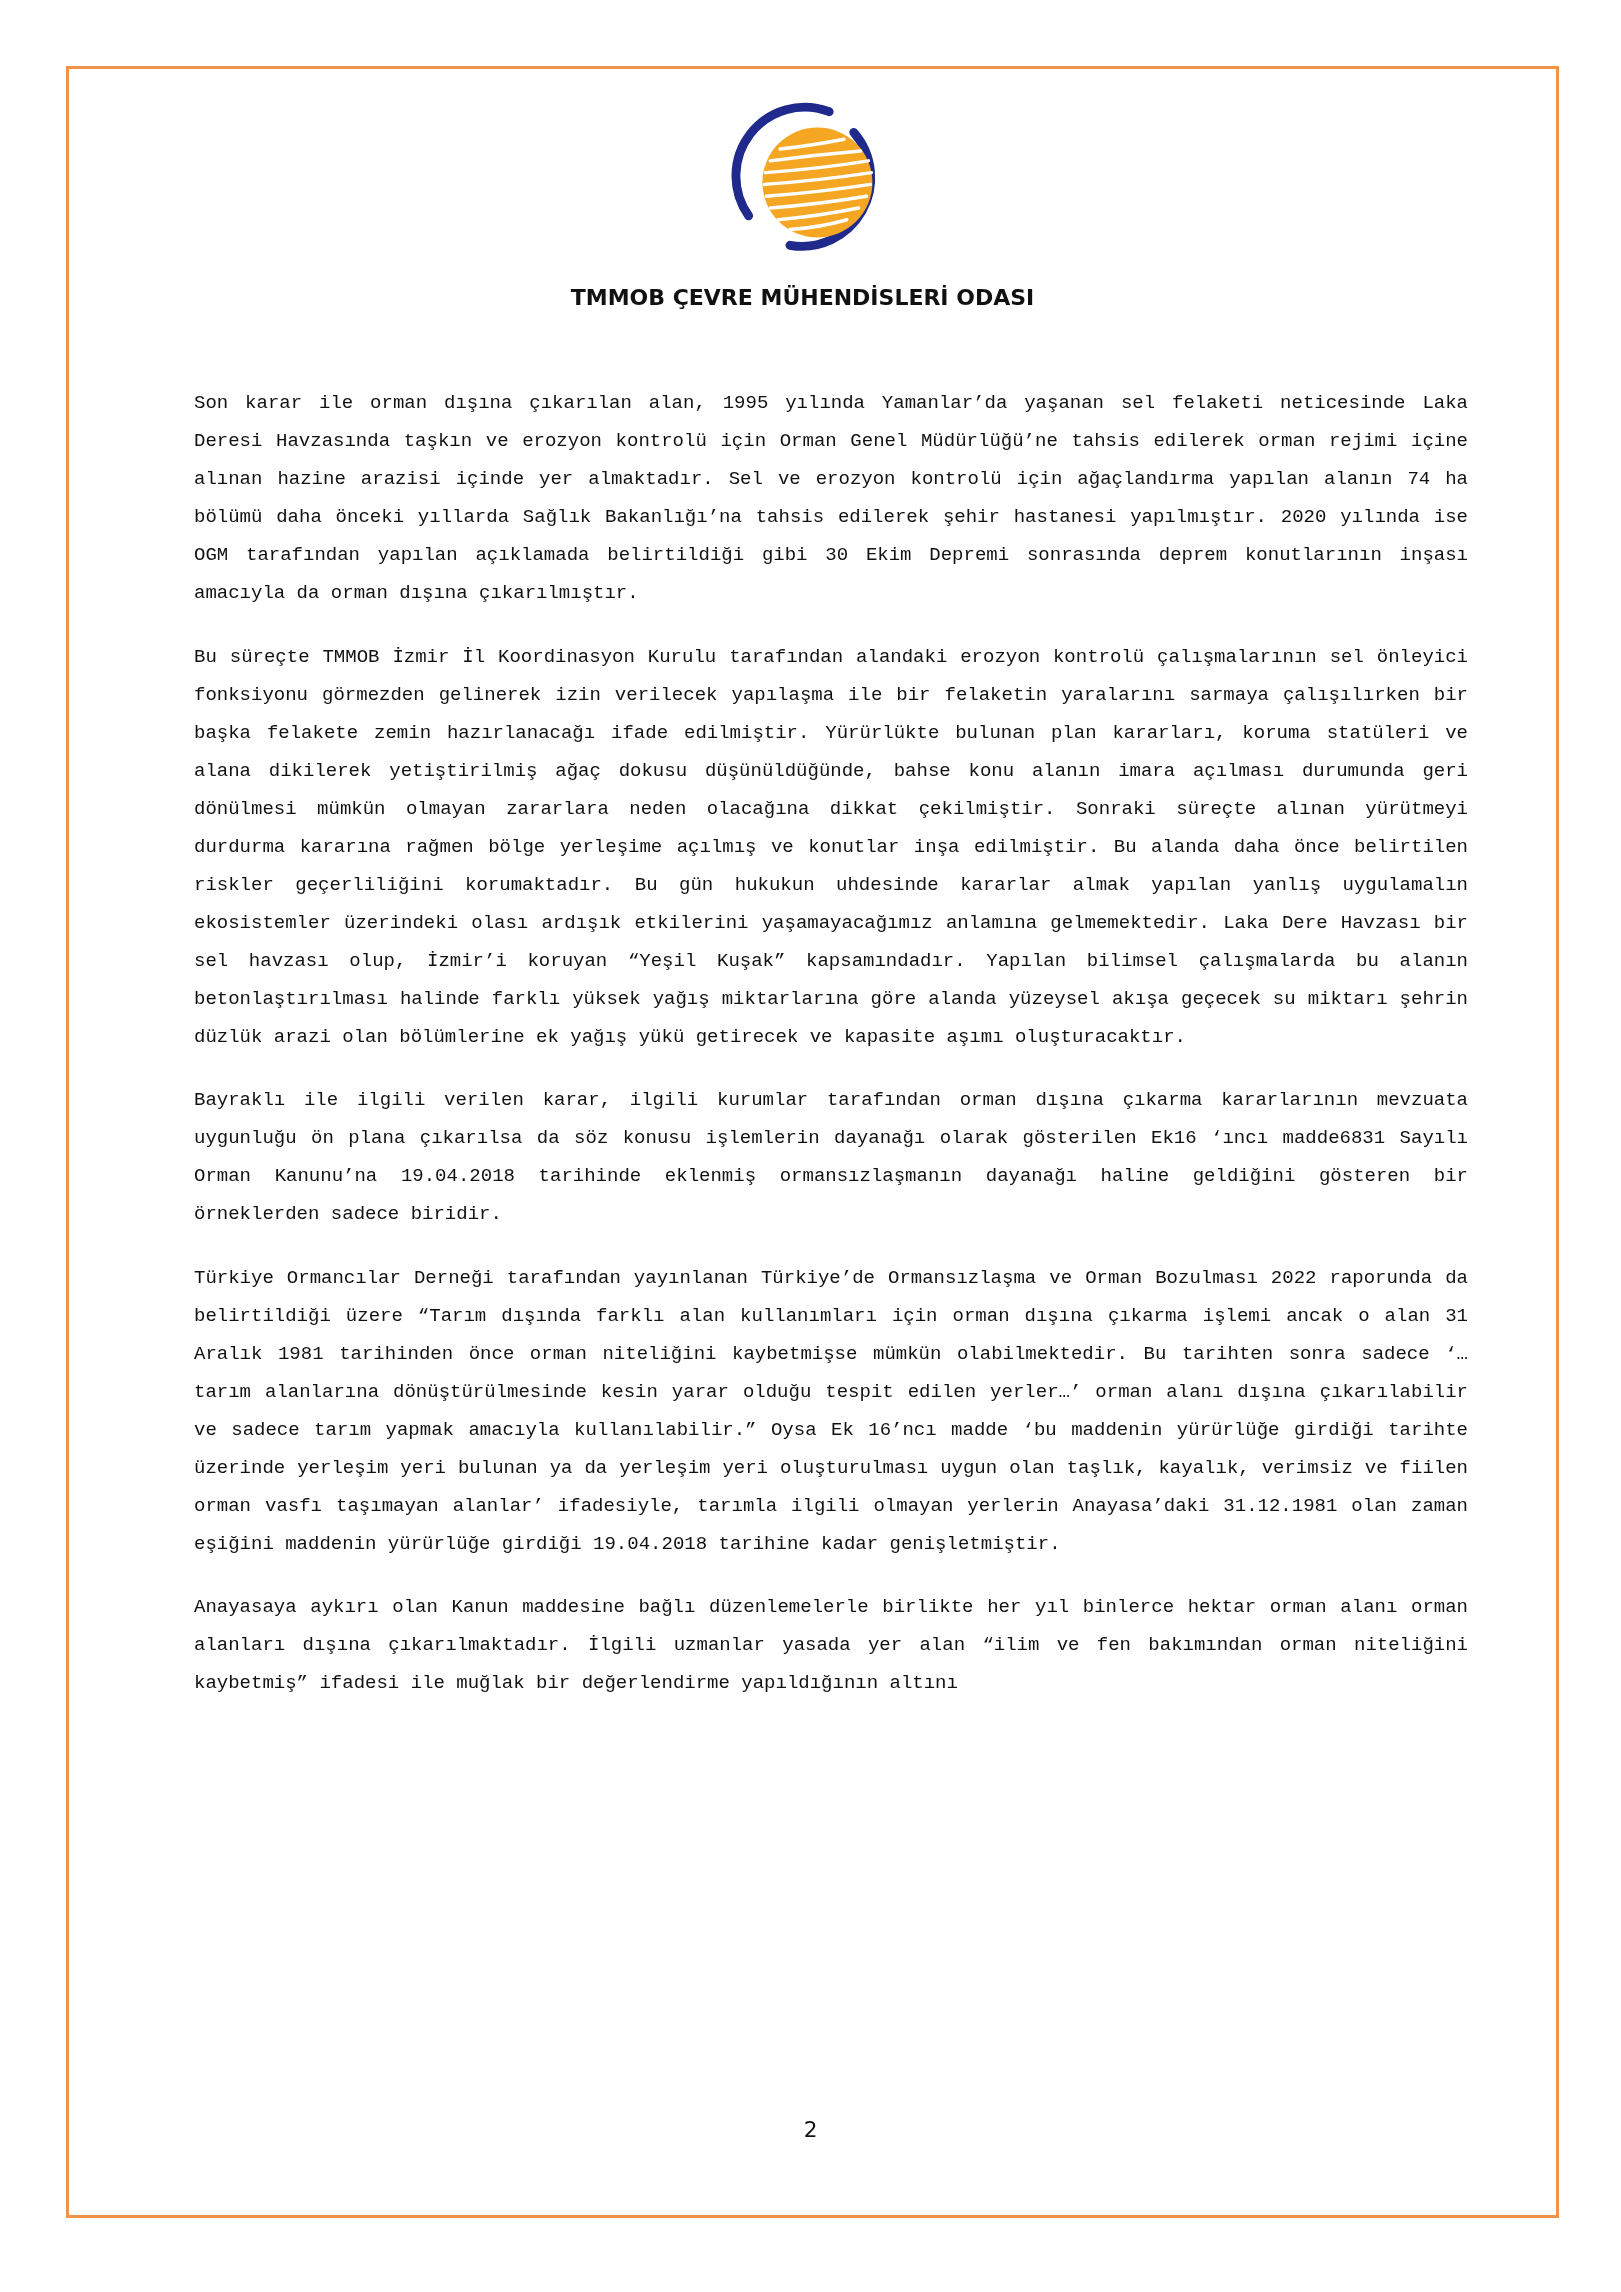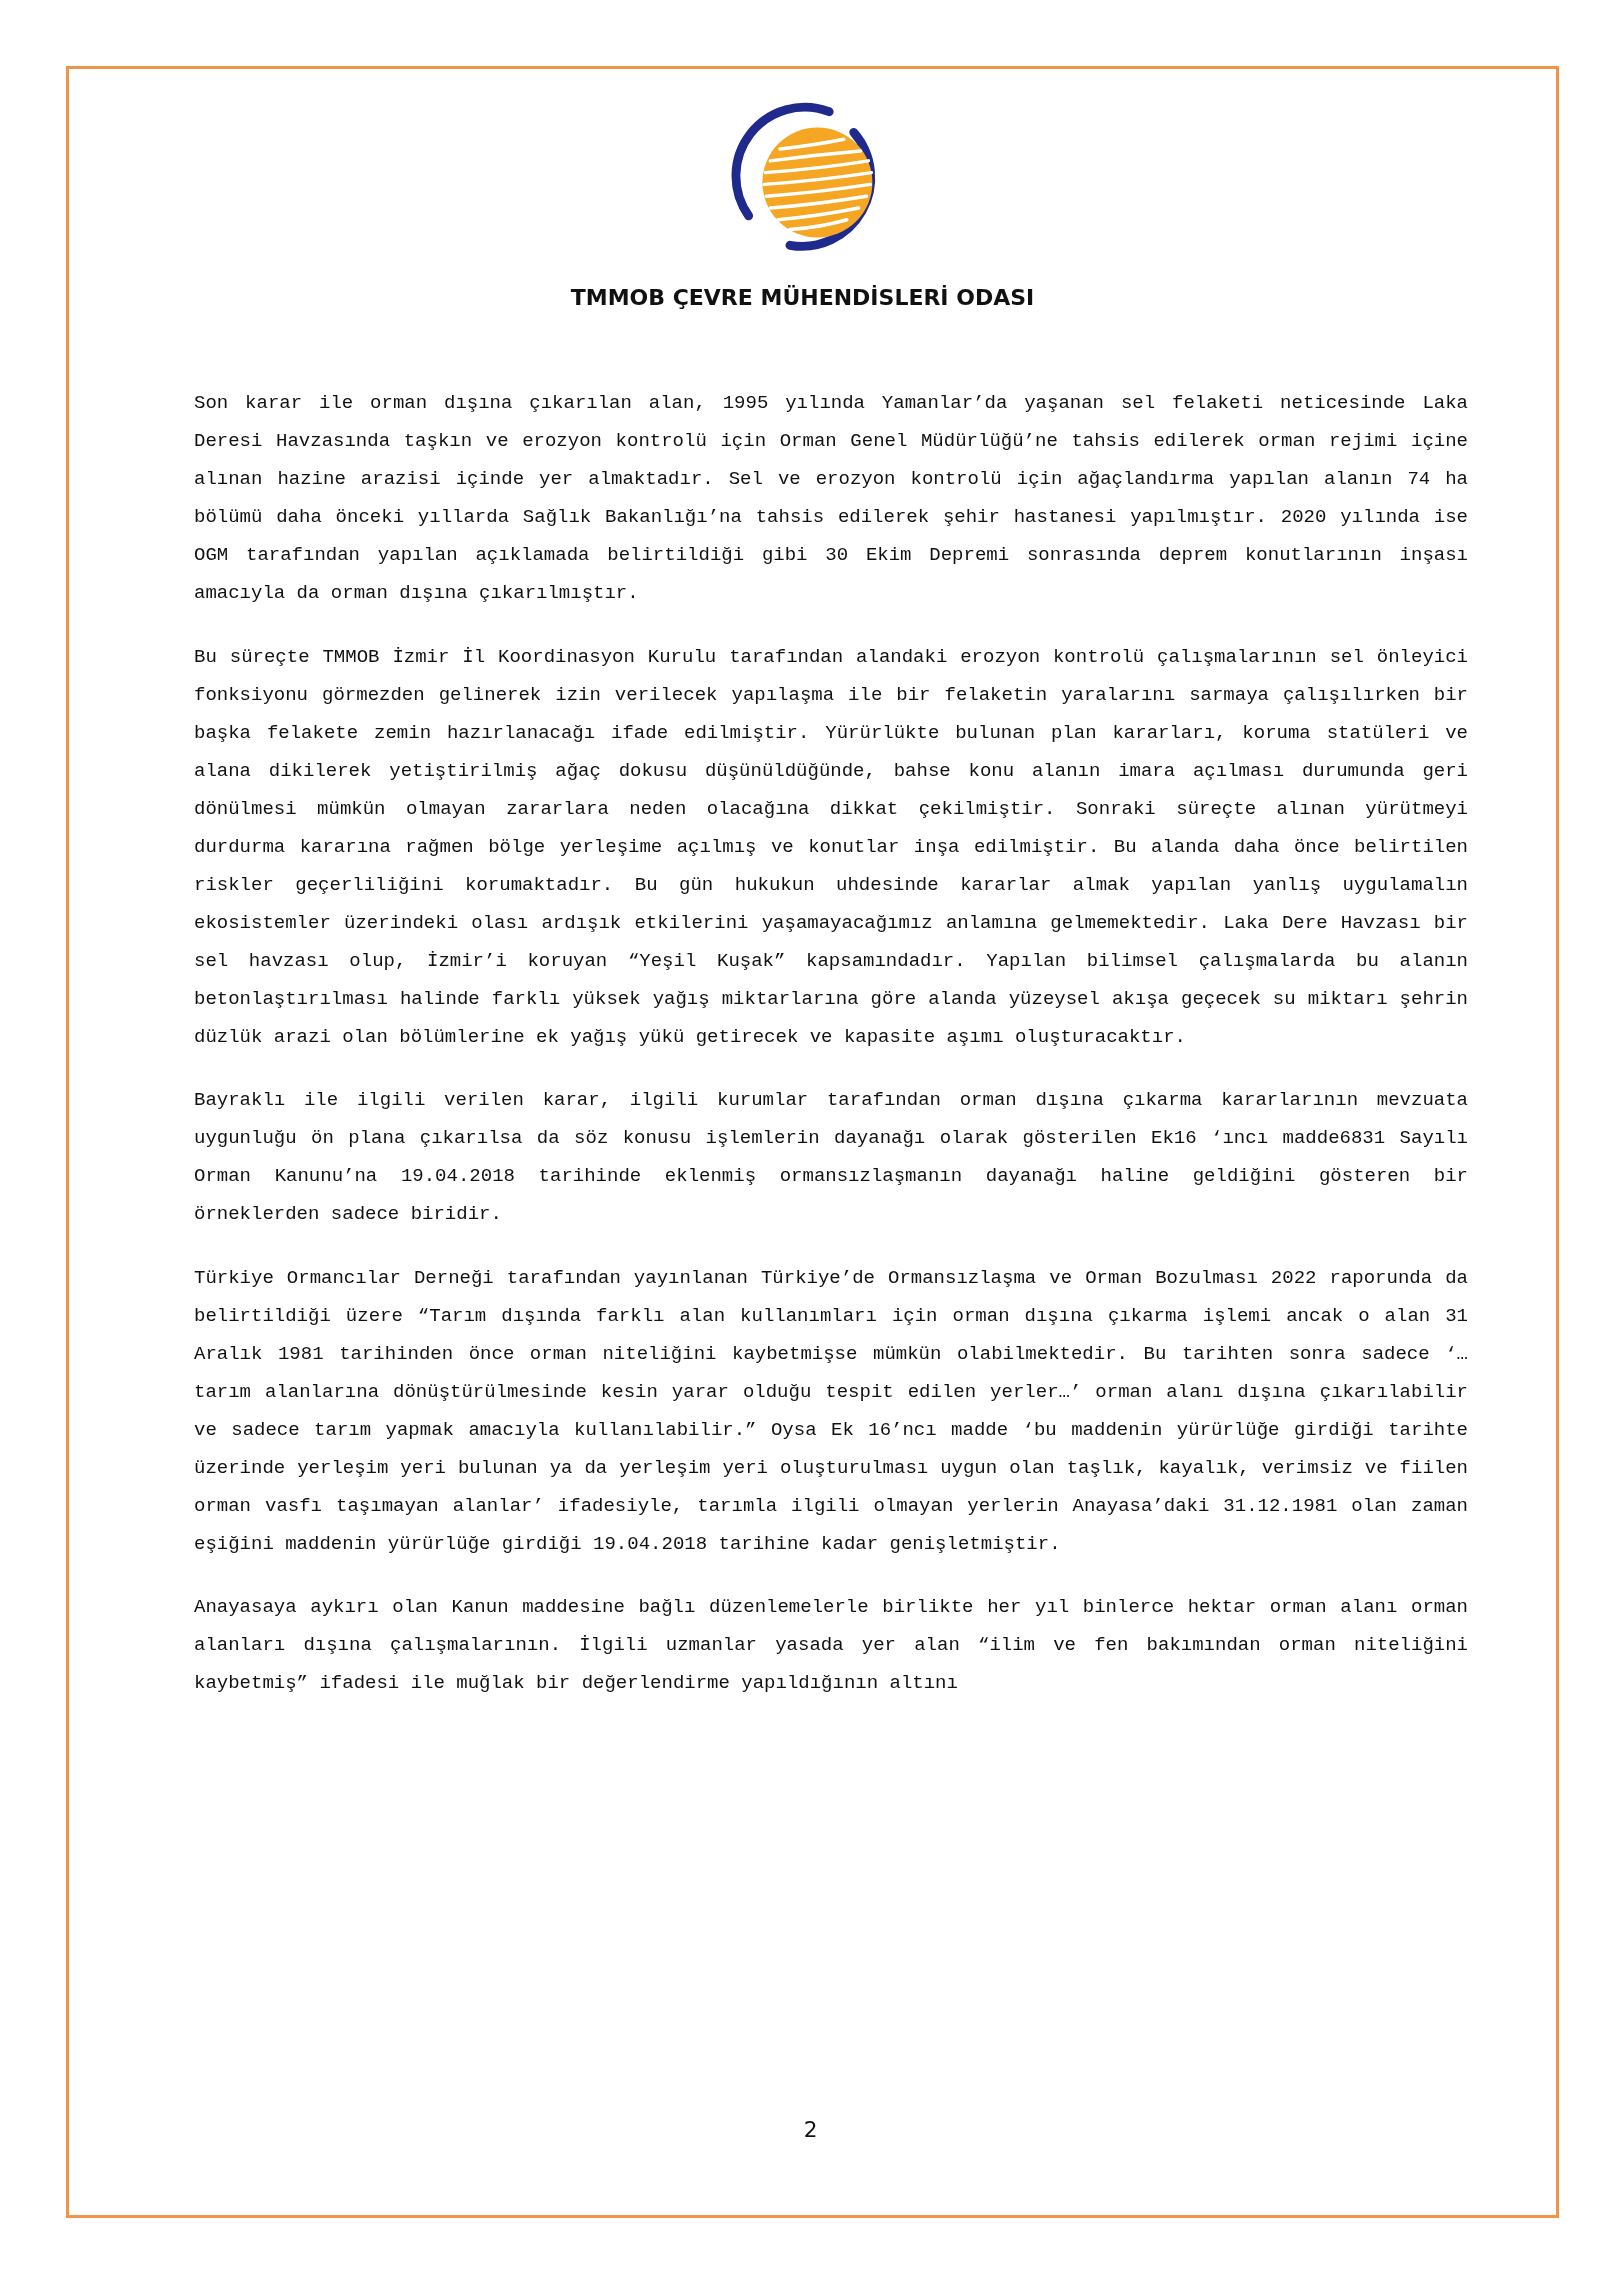--- a/index.html
+++ b/index.html
@@ -52,17 +52,17 @@
 
 <div class="org">
   <div>TMMOB ÇEVRE MÜHENDİSLERİ ODASI</div>
 </div>
 
 <div class="body-text">
   <p>Son karar ile orman dışına çıkarılan alan, 1995 yılında Yamanlar’da yaşanan sel felaketi neticesinde Laka Deresi Havzasında taşkın ve erozyon kontrolü için Orman Genel Müdürlüğü’ne tahsis edilerek orman rejimi içine alınan hazine arazisi içinde yer almaktadır. Sel ve erozyon kontrolü için ağaçlandırma yapılan alanın 74 ha bölümü daha önceki yıllarda Sağlık Bakanlığı’na tahsis edilerek şehir hastanesi yapılmıştır. 2020 yılında ise OGM tarafından yapılan açıklamada belirtildiği gibi 30 Ekim Depremi sonrasında deprem konutlarının inşası amacıyla da orman dışına çıkarılmıştır.</p>
   <p>Bu süreçte TMMOB İzmir İl Koordinasyon Kurulu tarafından alandaki erozyon kontrolü çalışmalarının sel önleyici fonksiyonu görmezden gelinerek izin verilecek yapılaşma ile bir felaketin yaralarını sarmaya çalışılırken bir başka felakete zemin hazırlanacağı ifade edilmiştir. Yürürlükte bulunan plan kararları, koruma statüleri ve alana dikilerek yetiştirilmiş ağaç dokusu düşünüldüğünde, bahse konu alanın imara açılması durumunda geri dönülmesi mümkün olmayan zararlara neden olacağına dikkat çekilmiştir. Sonraki süreçte alınan yürütmeyi durdurma kararına rağmen bölge yerleşime açılmış ve konutlar inşa edilmiştir. Bu alanda daha önce belirtilen riskler geçerliliğini korumaktadır. Bu gün hukukun uhdesinde kararlar almak yapılan yanlış uygulamalın ekosistemler üzerindeki olası ardışık etkilerini yaşamayacağımız anlamına gelmemektedir. Laka Dere Havzası bir sel havzası olup, İzmir’i koruyan “Yeşil Kuşak” kapsamındadır. Yapılan bilimsel çalışmalarda bu alanın betonlaştırılması halinde farklı yüksek yağış miktarlarına göre alanda yüzeysel akışa geçecek su miktarı şehrin düzlük arazi olan bölümlerine ek yağış yükü getirecek ve kapasite aşımı oluşturacaktır.</p>
   <p>Bayraklı ile ilgili verilen karar, ilgili kurumlar tarafından orman dışına çıkarma kararlarının mevzuata uygunluğu ön plana çıkarılsa da söz konusu işlemlerin dayanağı olarak gösterilen Ek16 ‘ıncı madde6831 Sayılı Orman Kanunu’na 19.04.2018 tarihinde eklenmiş ormansızlaşmanın dayanağı haline geldiğini gösteren bir örneklerden sadece biridir.</p>
   <p>Türkiye Ormancılar Derneği tarafından yayınlanan Türkiye’de Ormansızlaşma ve Orman Bozulması 2022 raporunda da belirtildiği üzere “Tarım dışında farklı alan kullanımları için orman dışına çıkarma işlemi ancak o alan 31 Aralık 1981 tarihinden önce orman niteliğini kaybetmişse mümkün olabilmektedir. Bu tarihten sonra sadece ‘… tarım alanlarına dönüştürülmesinde kesin yarar olduğu tespit edilen yerler…’ orman alanı dışına çıkarılabilir ve sadece tarım yapmak amacıyla kullanılabilir.” Oysa Ek 16’ncı madde ‘bu maddenin yürürlüğe girdiği tarihte üzerinde yerleşim yeri bulunan ya da yerleşim yeri oluşturulması uygun olan taşlık, kayalık, verimsiz ve fiilen orman vasfı taşımayan alanlar’ ifadesiyle, tarımla ilgili olmayan yerlerin Anayasa’daki 31.12.1981 olan zaman eşiğini maddenin yürürlüğe girdiği 19.04.2018 tarihine kadar genişletmiştir.</p>
-  <p>Anayasaya aykırı olan Kanun maddesine bağlı düzenlemelerle birlikte her yıl binlerce hektar orman alanı orman alanları dışına çalışmalarının. İlgili uzmanlar yasada yer alan “ilim ve fen bakımından orman niteliğini kaybetmiş” ifadesi ile muğlak bir değerlendirme yapıldığının altını</p>
+  <p>Anayasaya aykırı olan Kanun maddesine bağlı düzenlemelerle birlikte her yıl binlerce hektar orman alanı orman alanları dışına çıkarılmaktadır. İlgili uzmanlar yasada yer alan “ilim ve fen bakımından orman niteliğini kaybetmiş” ifadesi ile muğlak bir değerlendirme yapıldığının altını</p>
 </div>
 
 <div class="page-num">2</div>
 
 
 </body></html>

